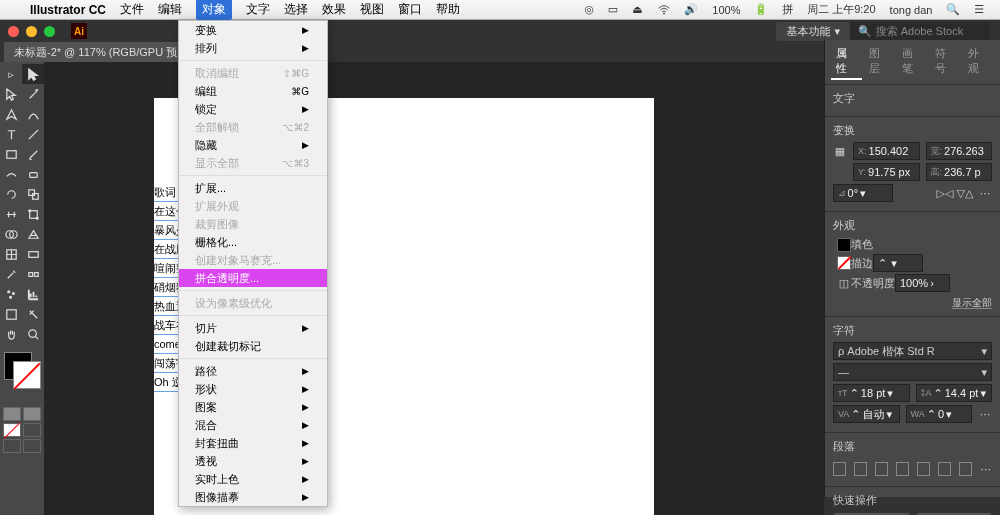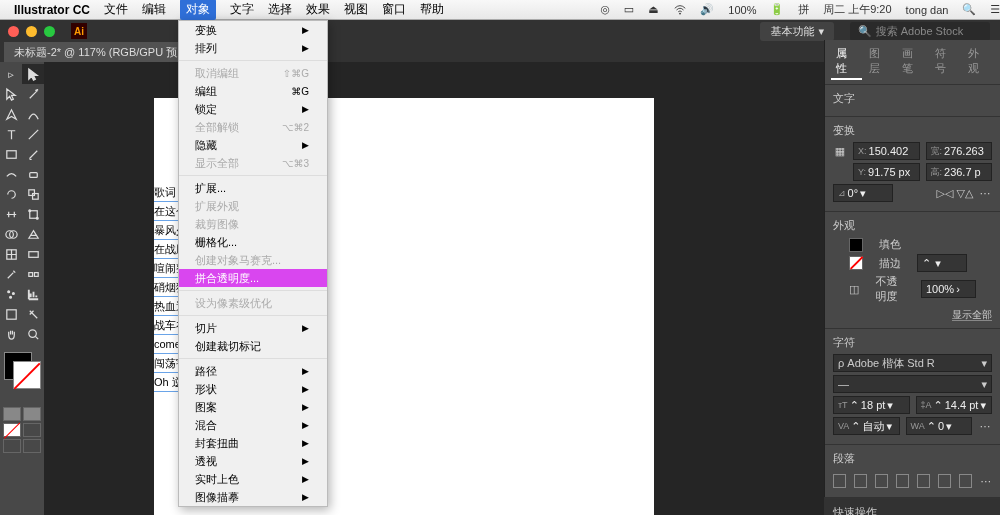--- a/index.html
+++ b/index.html
@@ -1,30 +1,30 @@
 <!DOCTYPE html>
 <html><head>
 <meta charset="utf-8">
 <style>
 *{margin:0;padding:0;box-sizing:border-box;font-family:-apple-system,BlinkMacSystemFont,"Helvetica Neue",sans-serif;font-size:11px;-webkit-font-smoothing:antialiased}
 body{width:1000px;height:515px;background:#323232;overflow:hidden;position:relative}
-.mac-menu{height:20px;background:linear-gradient(#f8f8f8,#e8e8e8);display:flex;align-items:center;padding:0 0;gap:14px;border-bottom:1px solid #aaa}
+.mac-menu{height:20px;background:linear-gradient(#f8f8f8,#e8e8e8);display:flex;align-items:center;padding:0 16px;gap:14px;border-bottom:1px solid #aaa}
 .mac-menu .ap{font-size:13px}
 .mac-menu .app{font-weight:700}
 .mac-menu .mi{font-size:12px;color:#000}
 .mac-menu .mi.sel{background:#2f6fd8;color:#fff;padding:2px 6px;border-radius:2px}
 .mac-menu .spacer{flex:1}
 .mac-menu .r{font-size:11px;color:#333}
 .mac-menu .r svg{width:14px;height:14px;vertical-align:middle}
 .traffic{display:flex;gap:7px;padding:4px 8px;align-items:center;background:#323232}
 .dot{width:11px;height:11px;border-radius:50%}
 .dot.r1{background:#ff5f57}.dot.y1{background:#febc2e}.dot.g1{background:#28c840}
 .ai-ico{width:16px;height:16px;background:#310000;color:#ff9a00;display:flex;align-items:center;justify-content:center;font-weight:700;font-size:10px;margin-left:8px}
 .top-row{display:flex;align-items:center;background:#323232;height:22px}
-.top-ctrl{margin-left:auto;display:flex;align-items:center;gap:16px;padding:0 10px}
+.top-ctrl{margin-left:auto;display:flex;align-items:center;gap:0;padding:0 10px}
 .btn-basic{background:#424242;color:#ddd;padding:2px 10px;border-radius:3px;font-size:11px;display:flex;align-items:center;gap:4px}
 .search-stock{background:#2a2a2a;color:#888;padding:2px 8px;border-radius:3px;width:140px;display:flex;align-items:center;gap:4px}
 .tabbar{background:#323232;display:flex;padding:0 4px}
 .tab{background:#525252;color:#ddd;padding:3px 18px 3px 10px;font-size:10px;display:flex;align-items:center;gap:6px;position:relative}
 .tab .x{position:absolute;right:4px}
 .workspace{position:absolute;top:62px;left:44px;right:176px;bottom:0;background:#252525}
 .canvas{position:absolute;top:36px;left:110px;width:500px;height:440px;background:#fff}
 .canvas .txt{padding:85px 0 0 0;font-family:"Adobe 楷体 Std R","KaiTi","STKaiti",serif;font-size:14px;line-height:18px;color:#000}
 .canvas .txt div{border-bottom:1px solid #6aa4e8;display:inline-block;clear:both;float:left;margin-left:0}
 .tools{position:absolute;top:62px;left:0;width:44px;bottom:0;background:#484848;display:flex;flex-direction:column;align-items:center;padding-top:2px}
@@ -49,21 +49,21 @@
 .right{position:absolute;top:40px;right:0;width:176px;bottom:18px;background:#484848;color:#ccc;border-left:1px solid #222}
 .right .tabs{display:flex;gap:2px;padding:4px 6px;border-bottom:1px solid #333;font-size:10px}
 .right .tabs span{padding:2px 5px;color:#999}
 .right .tabs span.act{color:#fff;border-bottom:2px solid #fff}
 .sect{padding:6px 8px;border-bottom:1px solid #333}
 .sect .h{font-size:11px;color:#ccc;margin-bottom:4px}
 .field-row{display:flex;gap:6px;margin:3px 0;align-items:center}
 .fld{background:#353535;border:1px solid #222;padding:1px 4px;font-size:10px;color:#eee;height:18px;display:flex;align-items:center;gap:2px;flex:1}
 .fld .lbl{color:#999;font-size:9px}
 .ico-sm{width:14px;height:14px;display:inline-flex;align-items:center;justify-content:center}
-.op-row{display:flex;align-items:center;gap:16px;margin:2px 16px}
+.op-row{display:flex;align-items:center;gap:0;margin:2px 4px}
 .op-sw{width:14px;height:14px;background:#000;border:1px solid #666}
 .op-sw.red{background:#fff;position:relative}
 .op-sw.red::after{content:"";position:absolute;width:140%;height:1.5px;background:red;top:45%;left:-20%;transform:rotate(-45deg)}
 .drop{background:#333;border:1px solid #222;padding:1px 4px;font-size:10px;flex:1;height:18px;display:flex;align-items:center;justify-content:space-between}
 .align-row{display:flex;gap:8px;padding:4px 0}
 .align-row span{width:16px;height:14px;border:1px solid #888;position:relative}
 .btn2{background:#555;border:1px solid #333;padding:3px 8px;font-size:10px;color:#ddd;text-align:center;flex:1}
 </style>
 </head>
 <body>

